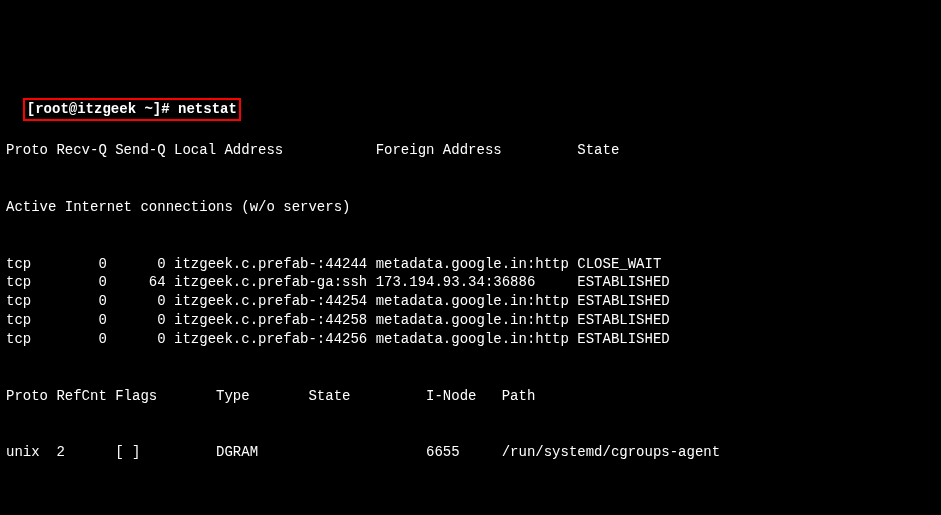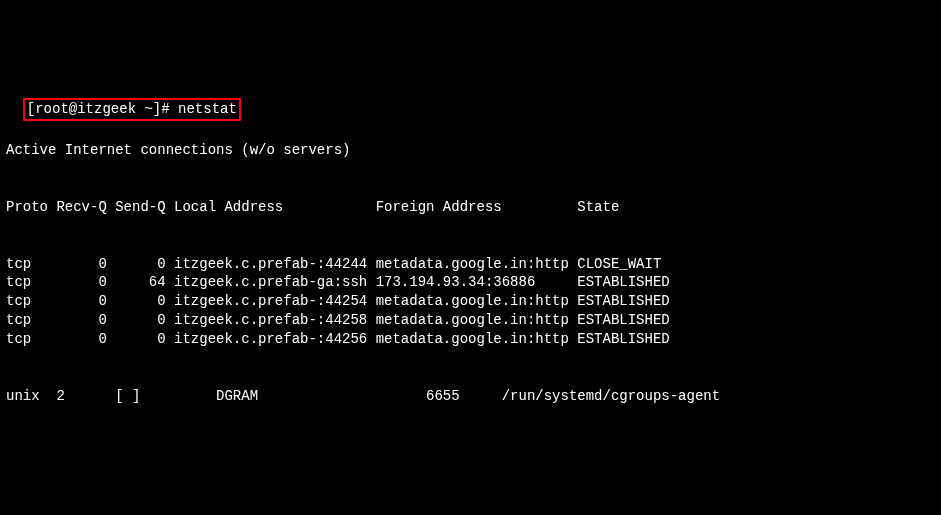--- a/index.html
+++ b/index.html
@@ -11,30 +11,32 @@
       line-height: 1.35;
       padding: 4px 6px;
       width: 941px;
       white-space: pre;
     }
     .highlight-box {
       border: 2px solid #ff0000;
       display: inline-block;
       padding: 0 2px;
       margin-bottom: 1px;
+      font-weight: bold;
     }
     .row { display: block; }
   </style>
 </head>
 <body>
 
 
 
 <div>
   <span class="highlight-box"><span>[root@itzgeek ~]# netstat</span></span>
+  <div class="row">Proto Recv-Q Send-Q Local Address           Foreign Address         State</div>
   <div class="row">Active Internet connections (w/o servers)</div>
-  <div class="row">Proto Recv-Q Send-Q Local Address           Foreign Address         State</div>
   <div id="inet-rows"><div class="row">tcp        0      0 itzgeek.c.prefab-:44244 metadata.google.in:http CLOSE_WAIT</div><div class="row">tcp        0     64 itzgeek.c.prefab-ga:ssh 173.194.93.34:36886     ESTABLISHED</div><div class="row">tcp        0      0 itzgeek.c.prefab-:44254 metadata.google.in:http ESTABLISHED</div><div class="row">tcp        0      0 itzgeek.c.prefab-:44258 metadata.google.in:http ESTABLISHED</div><div class="row">tcp        0      0 itzgeek.c.prefab-:44256 metadata.google.in:http ESTABLISHED</div></div>
+  <div class="row">Proto RefCnt Flags       Type       State         I-Node   Path</div>
   <div id="unix-rows"><div class="row">unix  2      [ ]         DGRAM                    6655     /run/systemd/cgroups-agent</div></div>
 </div>
 
 
 
 
 </body></html>

